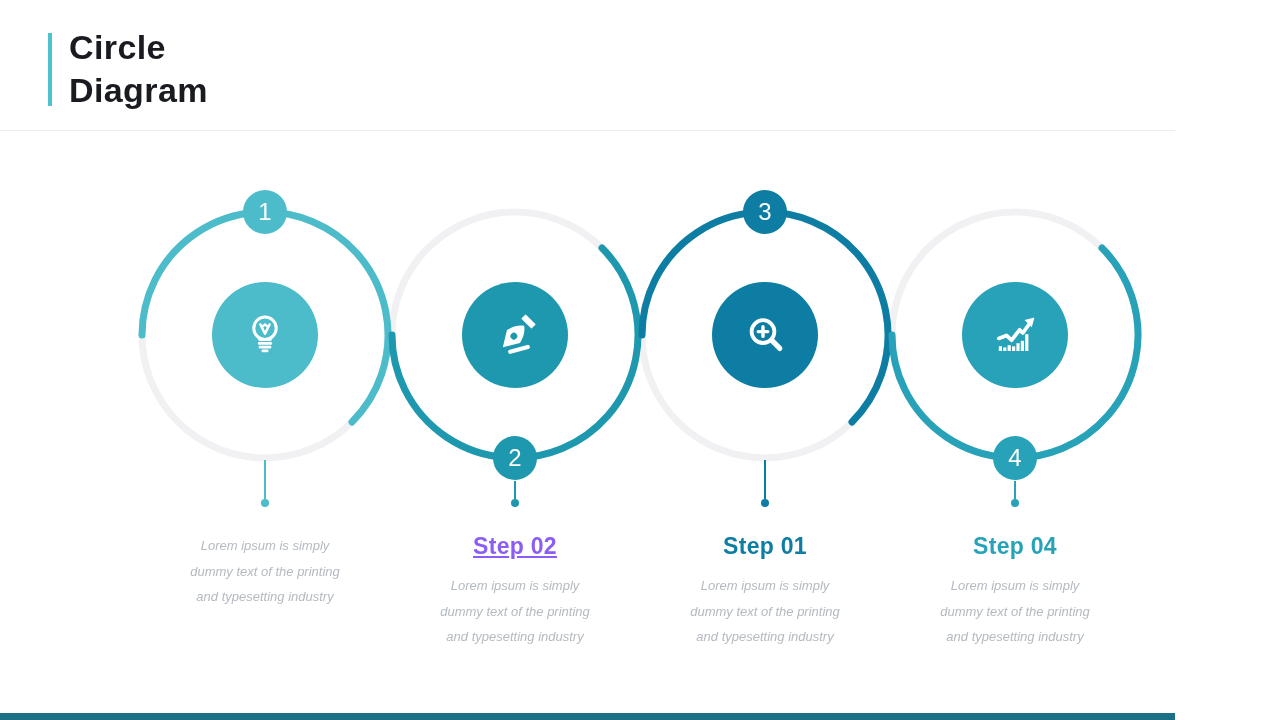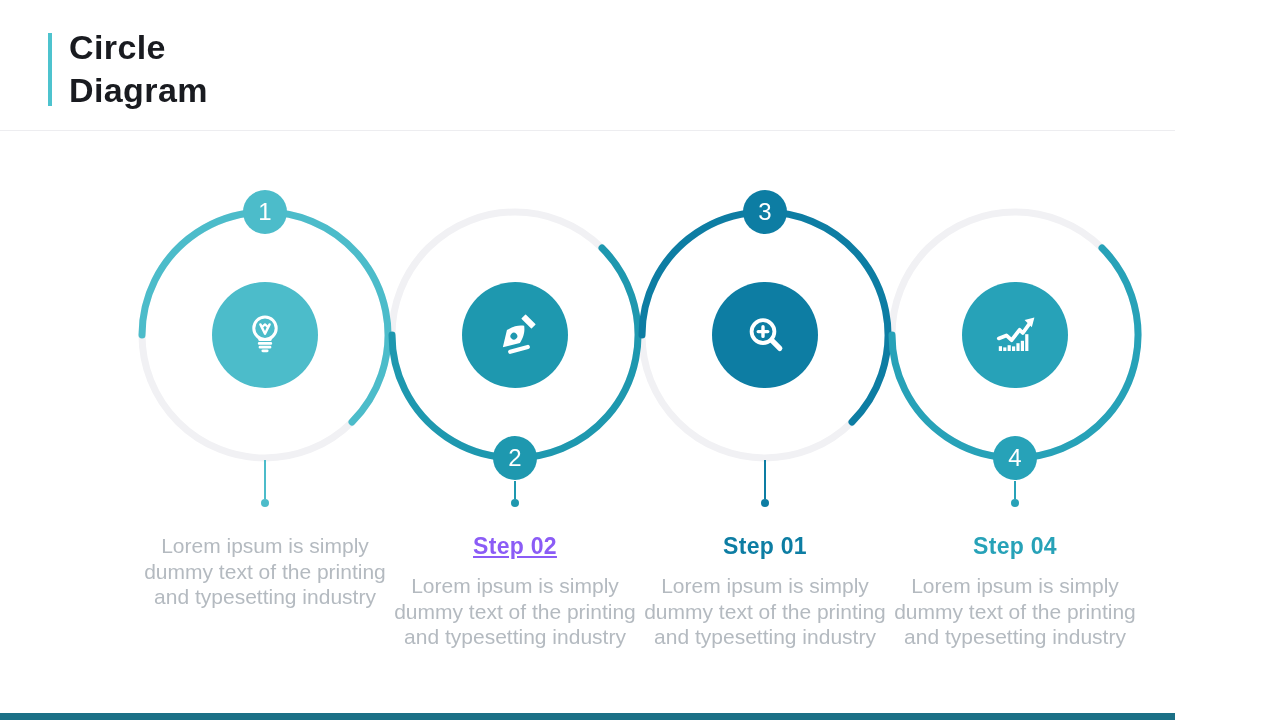--- a/index.html
+++ b/index.html
@@ -26,21 +26,21 @@
   .badge.top{top:190px;}
   .badge.bottom{top:436px;}
   
   .conn-line{position:absolute;width:2px;}
   .conn-line.long{top:460px;height:39px;}
   .conn-line.short{top:481px;height:18px;}
   .conn-dot{position:absolute;top:499px;width:8px;height:8px;border-radius:50%;}
   
   .step-text{position:absolute;top:533px;width:250px;text-align:center;}
   .step-label{font-size:23px;font-weight:700;margin:0 0 13px 0;letter-spacing:.3px;}
-  .step-desc{font-size:21px;line-height:25.5px;}
+  .step-desc{font-size:13px;line-height:25.5px;font-style:italic;}
   
   .footer-bar{position:absolute;left:0;bottom:0;width:1280px;height:7px;}
 </style>
 </head>
 <body>
 
 <div class="slide">
 
   <div class="accent-bar" style="background-color: rgb(78, 195, 206);"></div>
   <h1 class="title">

